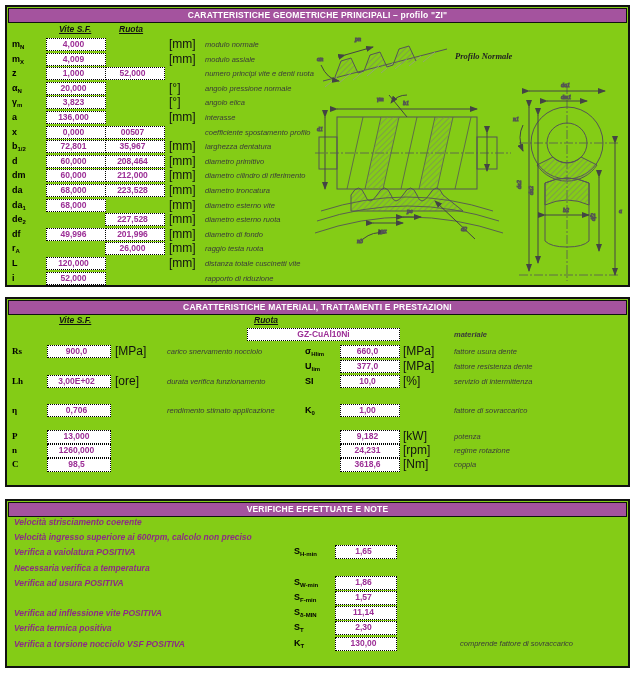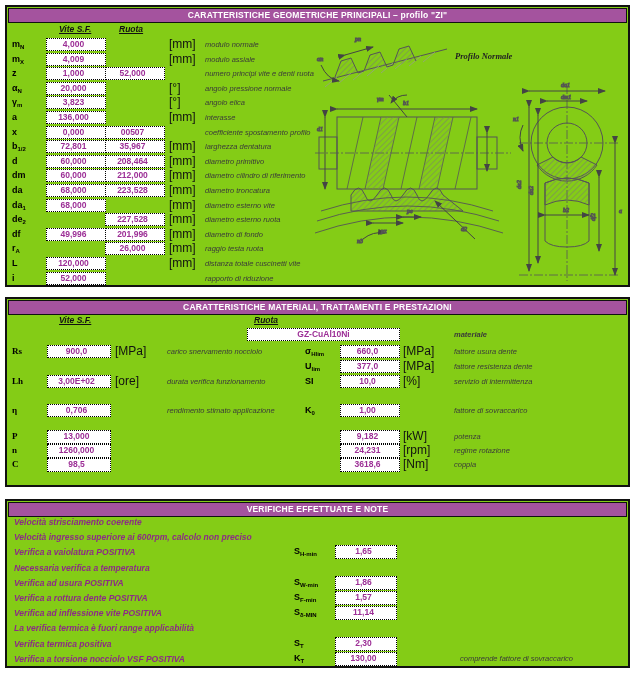--- a/index.html
+++ b/index.html
@@ -495,43 +495,36 @@
       <div class="row s3-row">
         <span class="cell s3-note">Verifica ad usura POSITIVA</span>
         <span class="cell sym s3-sym"><b>S</b><span class="sub">W-min</span></span>
         <span class="cell box s3-box">
           <span class="val">1,86</span>
         </span>
         <span class="cell desc s3-extra"></span>
       </div>
 
       <div class="row s3-row">
-        <span class="cell s3-note">Verifica a rottura dente POSITIVA</span>
         <span class="cell sym s3-sym"><b>S</b><span class="sub">F-min</span></span>
         <span class="cell box s3-box">
           <span class="val">1,57</span>
         </span>
         <span class="cell desc s3-extra"></span>
       </div>
 
       <div class="row s3-row">
         <span class="cell s3-note">Verifica ad inflessione vite POSITIVA</span>
         <span class="cell sym s3-sym"><b>S</b><span class="sub">δ-MIN</span></span>
         <span class="cell box s3-box">
           <span class="val">11,14</span>
         </span>
         <span class="cell desc s3-extra"></span>
       </div>
 
-      <div class="row s3-row">
-        <span class="cell s3-note">La verifica termica è fuori range applicabilità</span>
-        <span class="cell sym s3-sym"><b></b><span class="sub"></span></span>
-
-        <span class="cell desc s3-extra"></span>
-      </div>
 
       <div class="row s3-row">
         <span class="cell s3-note">Verifica termica positiva</span>
         <span class="cell sym s3-sym"><b>S</b><span class="sub">T</span></span>
         <span class="cell box s3-box">
           <span class="val">2,30</span>
         </span>
         <span class="cell desc s3-extra"></span>
       </div>
 

